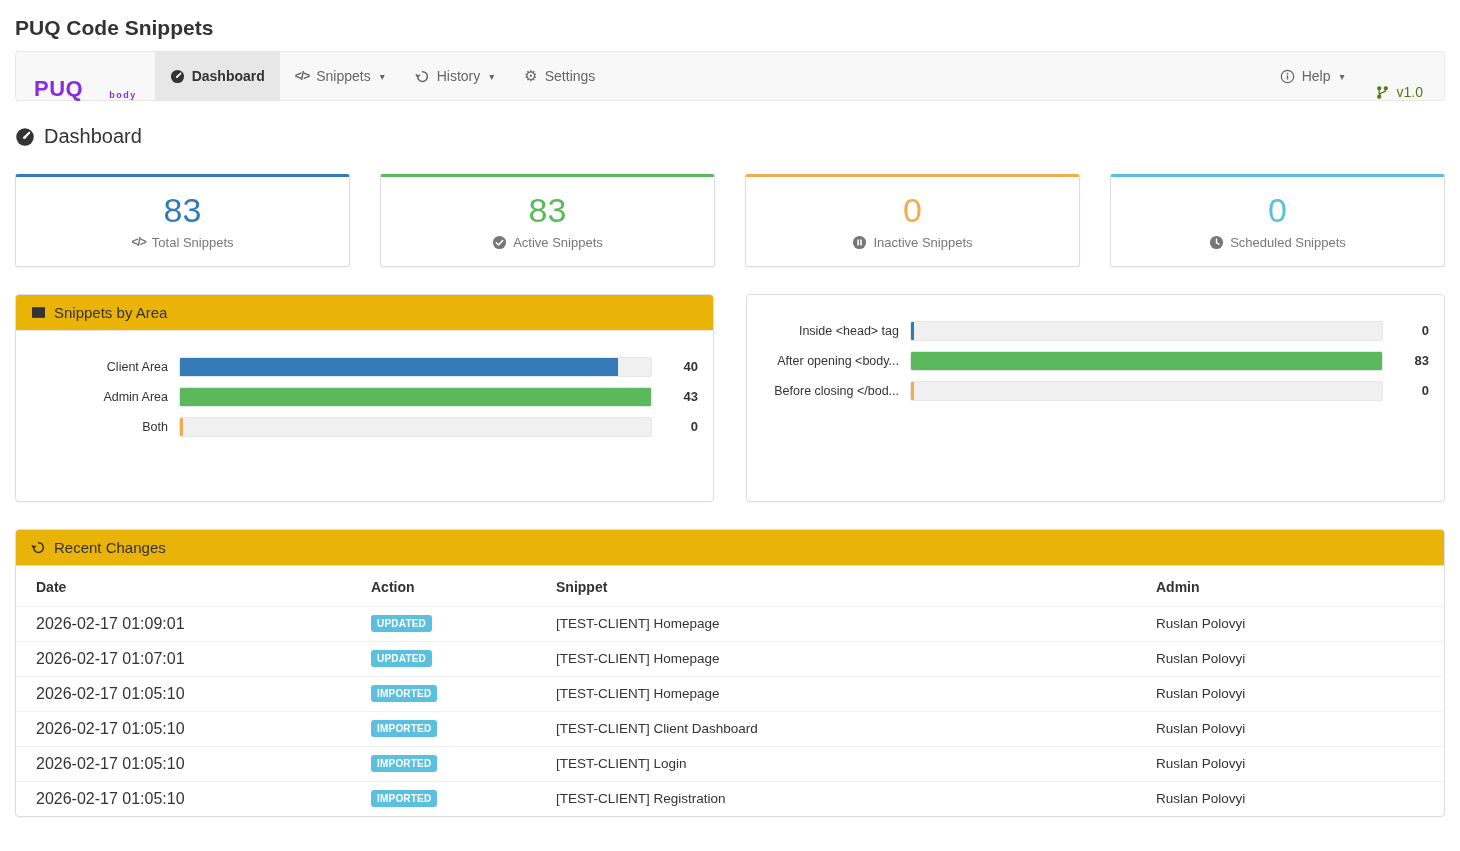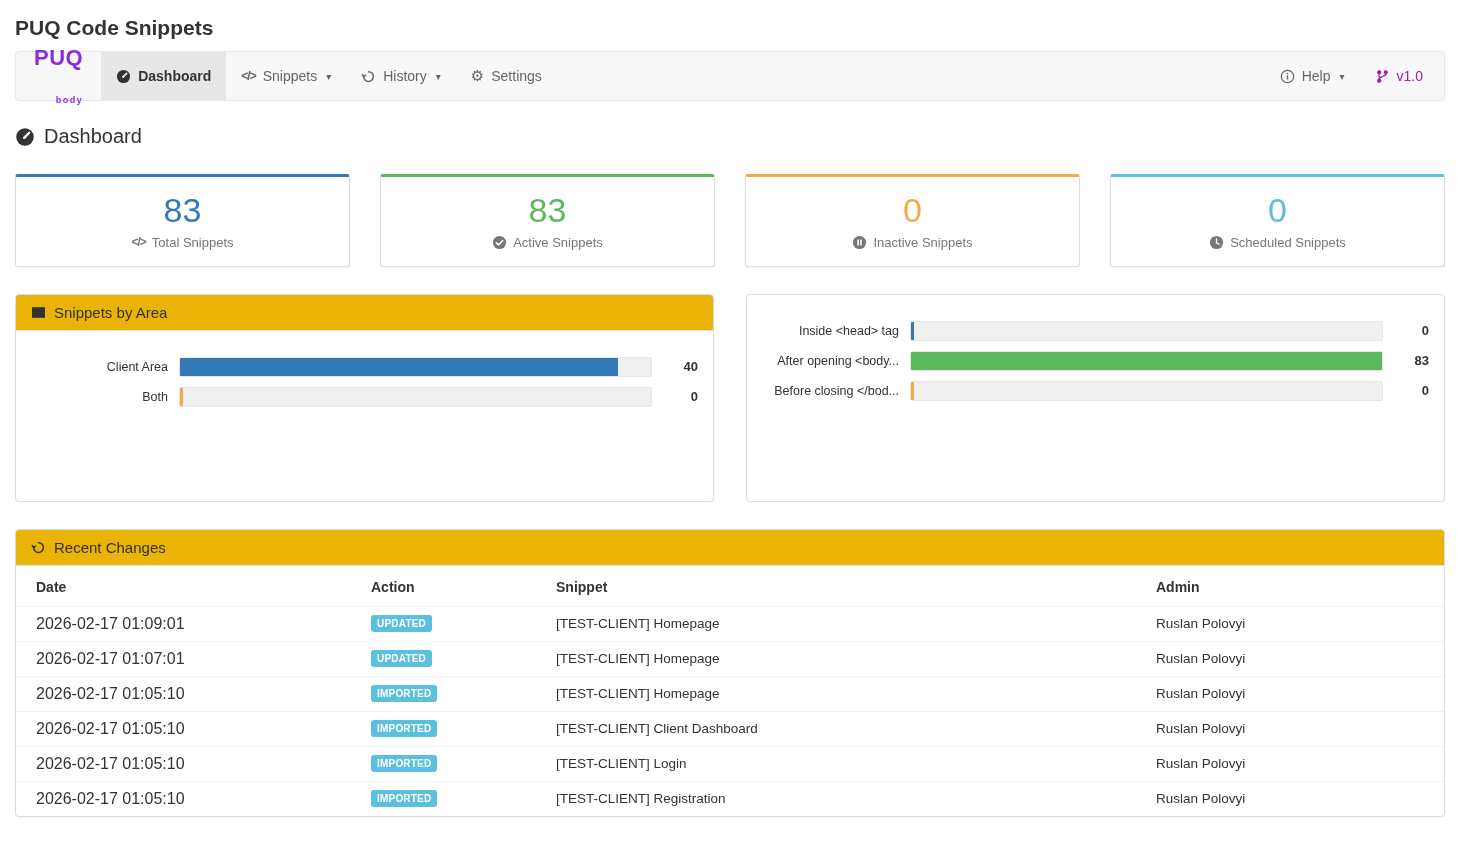--- a/index.html
+++ b/index.html
@@ -15,27 +15,27 @@
   .container { padding: 0 15px; }
 
   .page-title { font-size: 21px; font-weight: 700; margin: 16px 0 11px; color: #333; }
 
   
   .navbar {
     display: flex; align-items: stretch;
     background: #f8f8f8; border: 1px solid #e7e7e7; border-radius: 4px;
     height: 50px;
   }
-  .logo { display: flex; flex-direction: column; justify-content: center; align-items: flex-end; padding: 0 18px; cursor: pointer; gap: 26px; }
+  .logo { display: flex; justify-content: center; align-items: flex-end; padding: 0 18px; cursor: pointer; gap: 26px; }
   .logo-main { font-size: 22px; font-weight: 800; letter-spacing: .5px; line-height: 1; }
   .logo-sub { font-size: 9px; font-weight: 700; letter-spacing: 1.5px; line-height: 1; margin-top: 1px; }
   .nav-list { display: flex; align-items: stretch; margin: 0; padding: 0; list-style: none; }
   .nav-item { display: flex; align-items: center; gap: 7px; padding: 0 15px; font-size: 14px; color: #666; cursor: pointer; white-space: nowrap; }
   .nav-item.active { background: #e7e7e7; color: #333; font-weight: 700; }
-  .nav-item.muted { color: #a21caf; }
+  .nav-item.muted { color: #4d7c0f; align-items: flex-end; }
   .nav-right { margin-left: auto; display: flex; align-items: stretch; padding-right: 6px; }
   .caret { font-size: 10px; margin-left: 2px; color: inherit; }
   .code-glyph { font-weight: 700; font-size: 12px; letter-spacing: -1px; }
   .gear-glyph { font-size: 15px; }
 
   .svgi { width: 15px; height: 15px; fill: currentColor; flex: none; }
   .svgi-lg { width: 20px; height: 20px; fill: currentColor; flex: none; }
 
   
   .dash-heading { display: flex; align-items: center; gap: 9px; font-size: 20px; font-weight: 500; margin: 24px 0 0; color: #333; }
@@ -198,20 +198,27 @@
       </div>
       <div class="chart-body">
         <div class="bar-row">
           <div class="bar-label">Client Area</div>
           <div class="bar-track">
             <div class="bar-fill" style="width: 93%; background: rgb(51, 122, 183);"></div>
           </div>
           <div class="bar-value">40</div>
         </div>
         <div class="bar-row">
+          <div class="bar-label">Admin Area</div>
+          <div class="bar-track">
+            <div class="bar-fill" style="width: 100%; background: rgb(92, 184, 92);"></div>
+          </div>
+          <div class="bar-value">43</div>
+        </div>
+        <div class="bar-row">
           <div class="bar-label">Both</div>
           <div class="bar-track">
             <div class="bar-fill" style="width: 3px; background: rgb(240, 173, 78);"></div>
           </div>
           <div class="bar-value">0</div>
         </div>
       </div>
     </div>
 
     <div class="panel">

